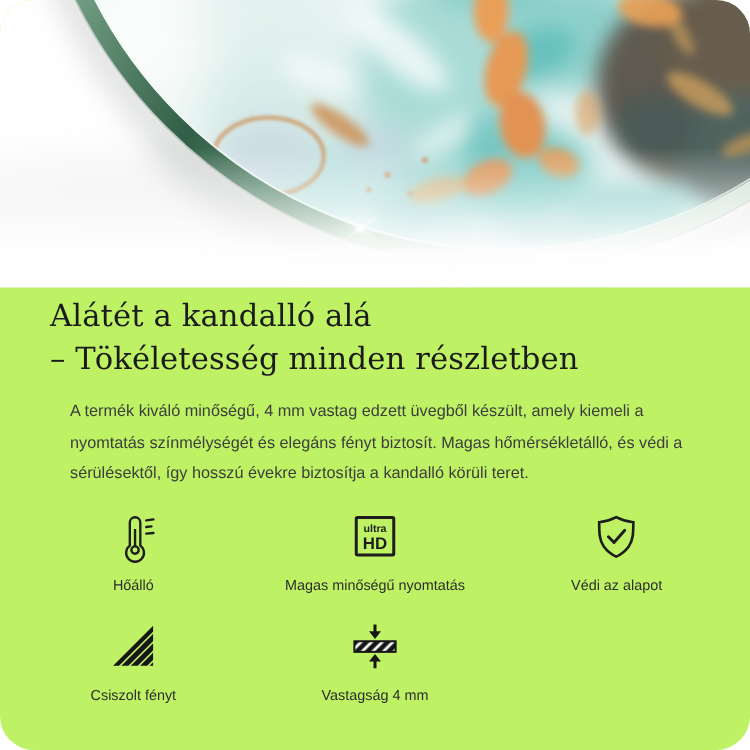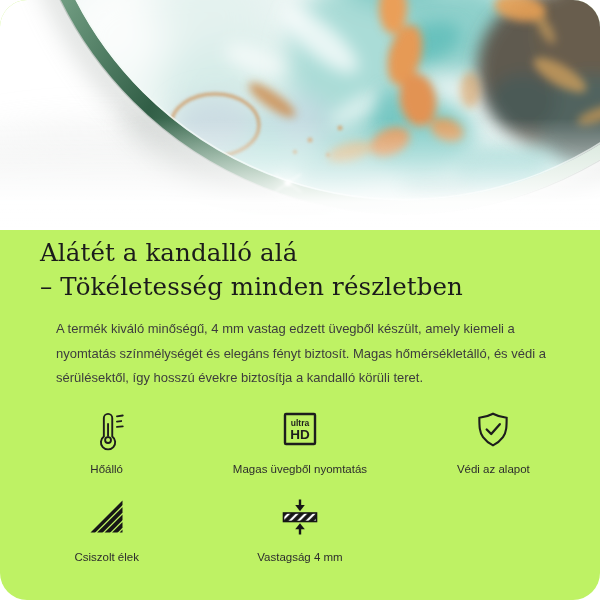--- a/index.html
+++ b/index.html
@@ -187,21 +187,21 @@
       </div>
 
       <div class="feature">
         <div class="icon-box">
           <svg class="icon-svg" width="40" height="40" viewBox="0 0 40 40">
             <rect x="5" y="5" width="30" height="30" rx="1" fill="none" stroke="#1d1d1d" stroke-width="2.4"></rect>
             <text x="20" y="16.5" text-anchor="middle" font-family="Liberation Sans, sans-serif" font-size="8.5" font-weight="700" fill="#1d1d1d">ultra</text>
             <text x="20" y="30" text-anchor="middle" font-family="Liberation Sans, sans-serif" font-size="13.5" font-weight="700" fill="#1d1d1d">HD</text>
           </svg>
         </div>
-        <div class="label">Magas üvegből nyomtatás</div>
+        <div class="label">Magas minőségű nyomtatás</div>
       </div>
 
       <div class="feature">
         <div class="icon-box">
           <svg class="icon-svg" width="42" height="42" viewBox="0 0 40 40">
             <path d="M20,4.5 C24,6.6 28.5,7.9 33,8.4 C33,16 33,22 29.5,26.8 C27,30.2 23.8,32.8 20,34.6 C16.2,32.8 13,30.2 10.5,26.8 C7,22 7,16 7,8.4 C11.5,7.9 16,6.6 20,4.5 Z" fill="none" stroke="#1d1d1d" stroke-width="2"></path>
             <polyline points="14,19.5 18.3,23.8 26.5,14.5" fill="none" stroke="#1d1d1d" stroke-width="2.2" stroke-linecap="round" stroke-linejoin="round"></polyline>
           </svg>
         </div>
         <div class="label">Védi az alapot</div>
@@ -218,21 +218,21 @@
               </defs>
             <g clip-path="url(#i-tri)" stroke="#161616" stroke-width="4">
               <line x1="4" y1="37" x2="37" y2="4"></line>
               <line x1="11.5" y1="37" x2="37" y2="11.5"></line>
               <line x1="19" y1="37" x2="37" y2="19"></line>
               <line x1="26.5" y1="37" x2="37" y2="26.5"></line>
               <line x1="34" y1="37" x2="37" y2="34"></line>
             </g>
           </svg>
         </div>
-        <div class="label">Csiszolt élek</div>
+        <div class="label">Csiszolt fényt</div>
       </div>
 
       <div class="feature">
         <div class="icon-box">
           <svg class="icon-svg" width="40" height="40" viewBox="0 0 40 40">
             <defs>
               <pattern id="i-hatch" width="6" height="6" patternUnits="userSpaceOnUse" patternTransform="rotate(-45)">
                 <rect width="6" height="6" fill="#ffffff"></rect>
                 <line x1="0" y1="3" x2="6" y2="3" stroke="#161616" stroke-width="3.8"></line>
               </pattern>

